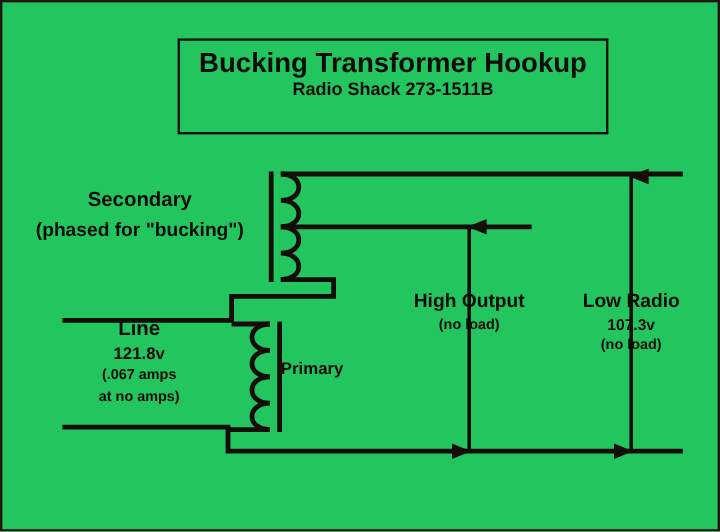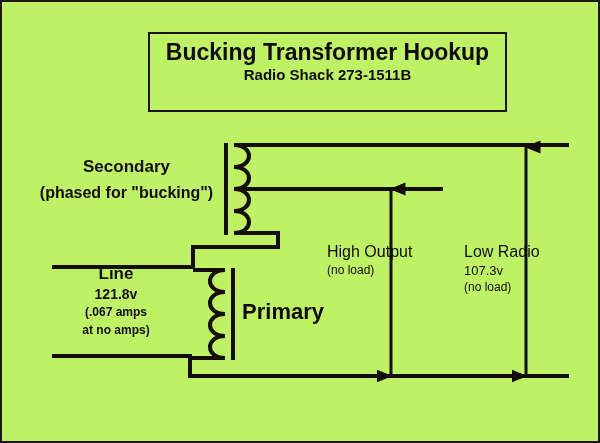--- a/index.html
+++ b/index.html
@@ -5,21 +5,21 @@
   html,body{margin:0;padding:0;}
   body{
     width:600px;height:443px;
     background:#fbdcc8;
     font-family:"Liberation Sans", sans-serif;
     overflow:hidden;
   }
   #page{
     position:relative;
     width:600px;height:443px;
-    background:#bef264;
+    background:#22c55e;
     box-sizing:border-box;
     border:2px solid #231712;
   }
   #svg-layer{position:absolute;left:0;top:0;width:600px;height:443px;}
   .title-box{
     position:absolute;
     left:146px;top:30px;
     width:359px;height:80px;
     border:2px solid #1a1310;
     box-sizing:border-box;
@@ -30,27 +30,27 @@
     font-size:23px;font-weight:bold;color:#120c09;
     letter-spacing:0px;margin-top:5px;line-height:26px;
   }
   .title-sub{
     font-size:15px;font-weight:bold;color:#120c09;line-height:19px;
   }
   .title-sub2{
     font-size:17px;font-weight:bold;color:#120c09;line-height:22px;margin-top:1px;
   }
   .lbl{position:absolute;color:#110b08;font-weight:bold;text-align:center;}
-  .lbl-secondary{left:22px;top:152px;width:205px;font-size:17px;line-height:26px;}
+  .lbl-secondary{left:12px;top:152px;width:205px;font-size:17px;line-height:26px;}
   .lbl-secondary .l2{font-size:16px;}
-  .lbl-primary{left:232px;top:297px;width:90px;font-size:22px;text-align:right;}
+  .lbl-primary{left:232px;top:297px;width:90px;font-size:14px;text-align:left;}
   .lbl-line{left:50px;top:261px;width:128px;font-size:12px;line-height:18px;}
   .lbl-line .big{font-size:17px;line-height:22px;}
   .lbl-line .v{font-size:14px;text-align:center;}
-  .lbl-out{position:absolute;font-weight:normal;color:#110b08;}
+  .lbl-out{position:absolute;font-weight:bold;color:#110b08;text-align:center;}
   .lbl-high{left:325px;top:239px;width:128px;}
   .lbl-low{left:462px;top:239px;width:124px;}
   .lbl-out .o-title{font-size:16px;line-height:21px;}
   .lbl-out .o-val{font-size:13px;line-height:17px;}
   .lbl-out .o-note{font-size:12px;line-height:16px;}
 </style>
 </head>
 <body>
 
 <div id="page">

